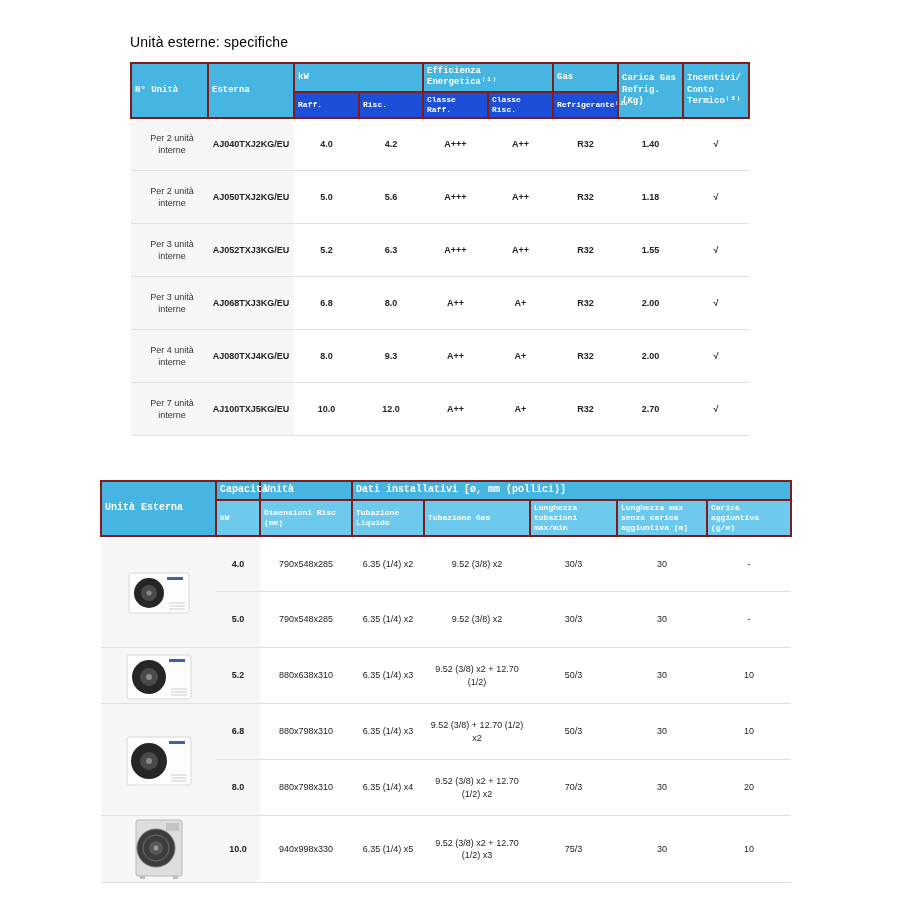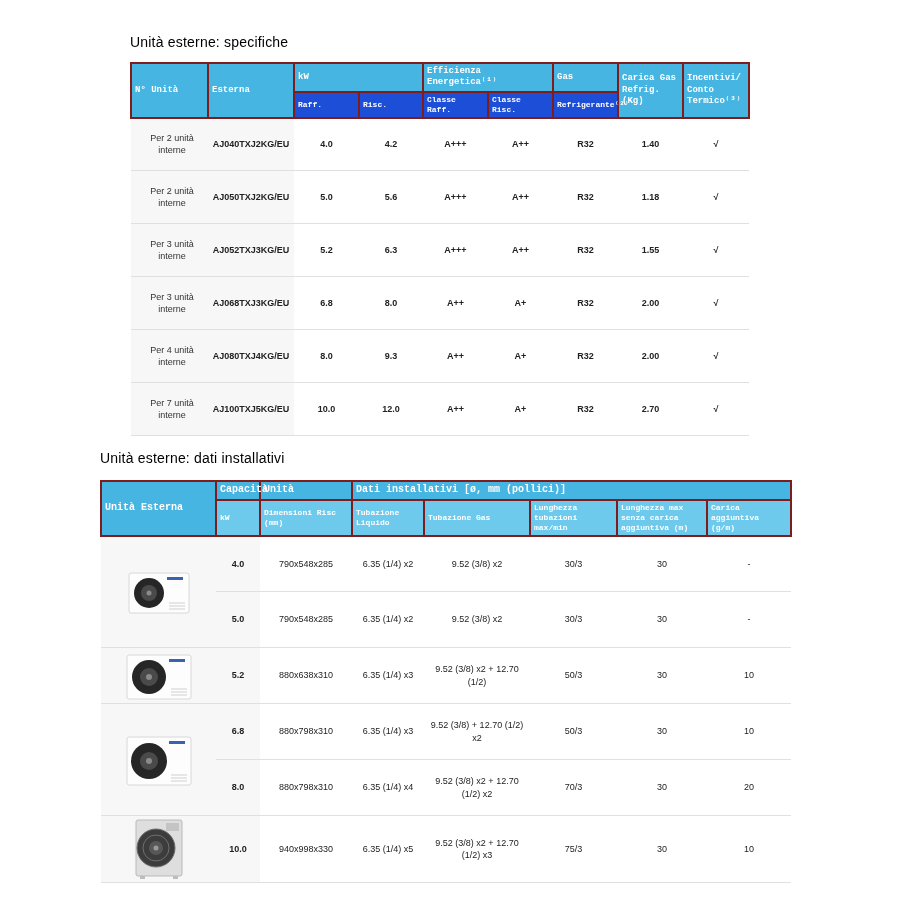--- a/index.html
+++ b/index.html
@@ -141,21 +141,20 @@
         <td>12.0</td>
         <td>A++</td>
         <td>A+</td>
         <td>R32</td>
         <td>2.70</td>
         <td>√</td>
       </tr>
     </tbody>
   </table>
 
-  <div id="title2" class="sec-title">Unità esterne: dati installativi</div>
 
   <table id="table2">
     <colgroup>
       <col style="width:115px">
         <col style="width:44px">
         <col style="width:92px">
         <col style="width:72px">
       <col style="width:106px">
         <col style="width:87px">
         <col style="width:90px">

